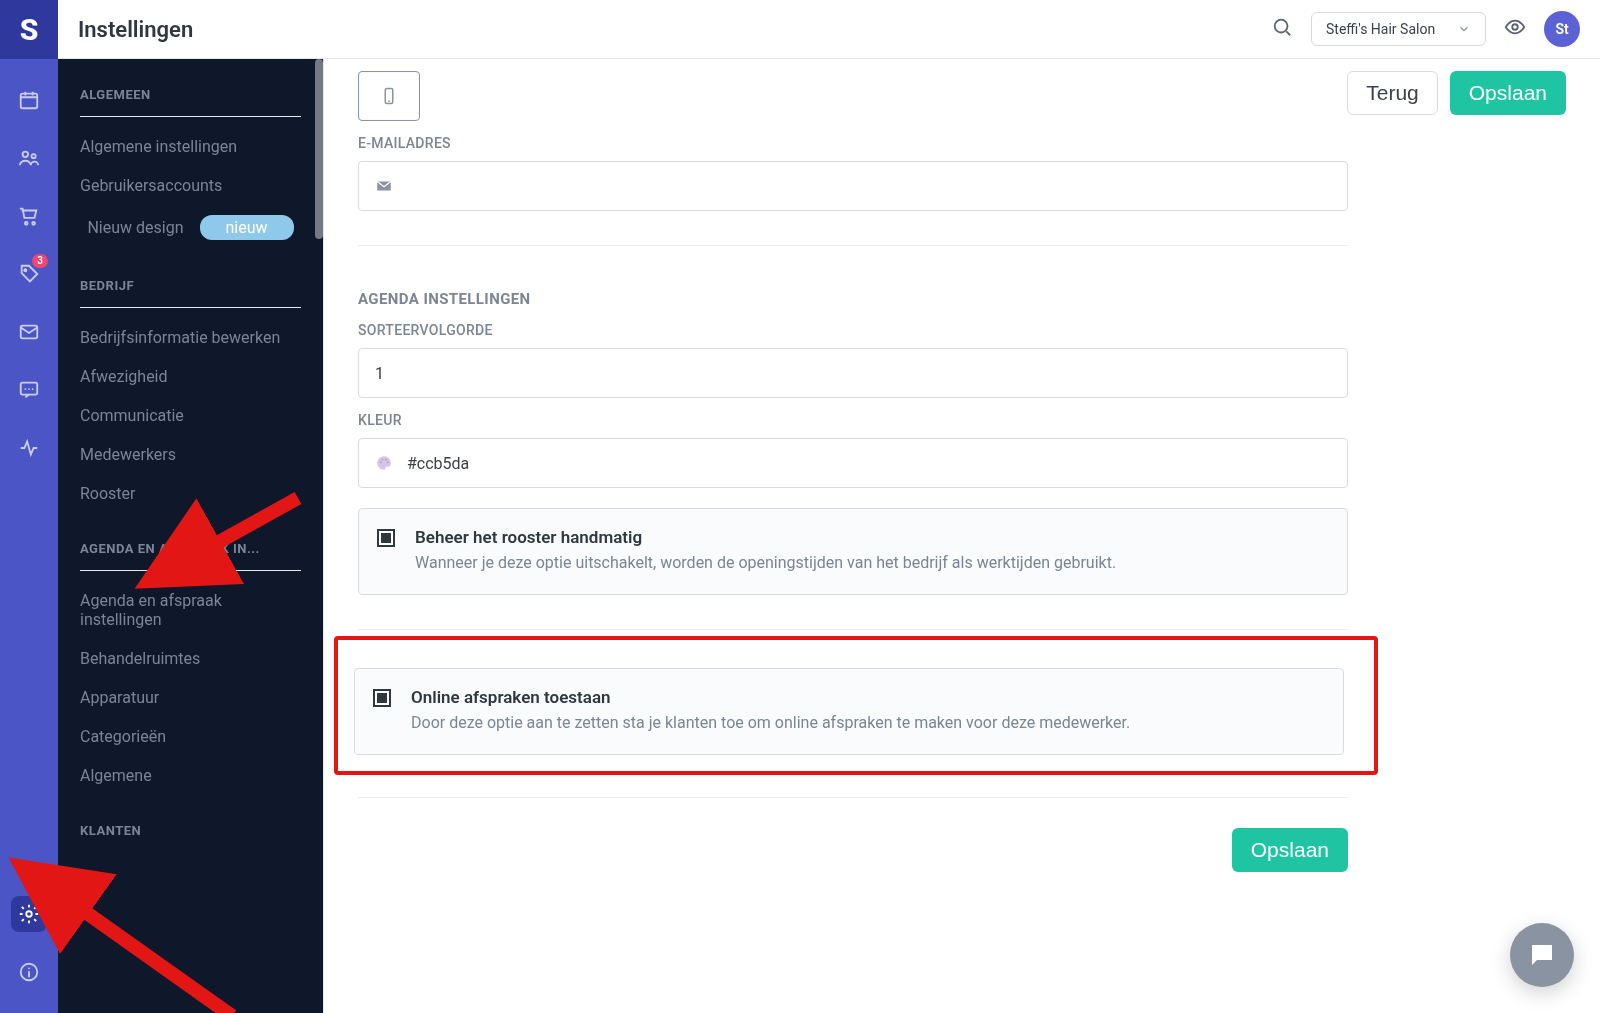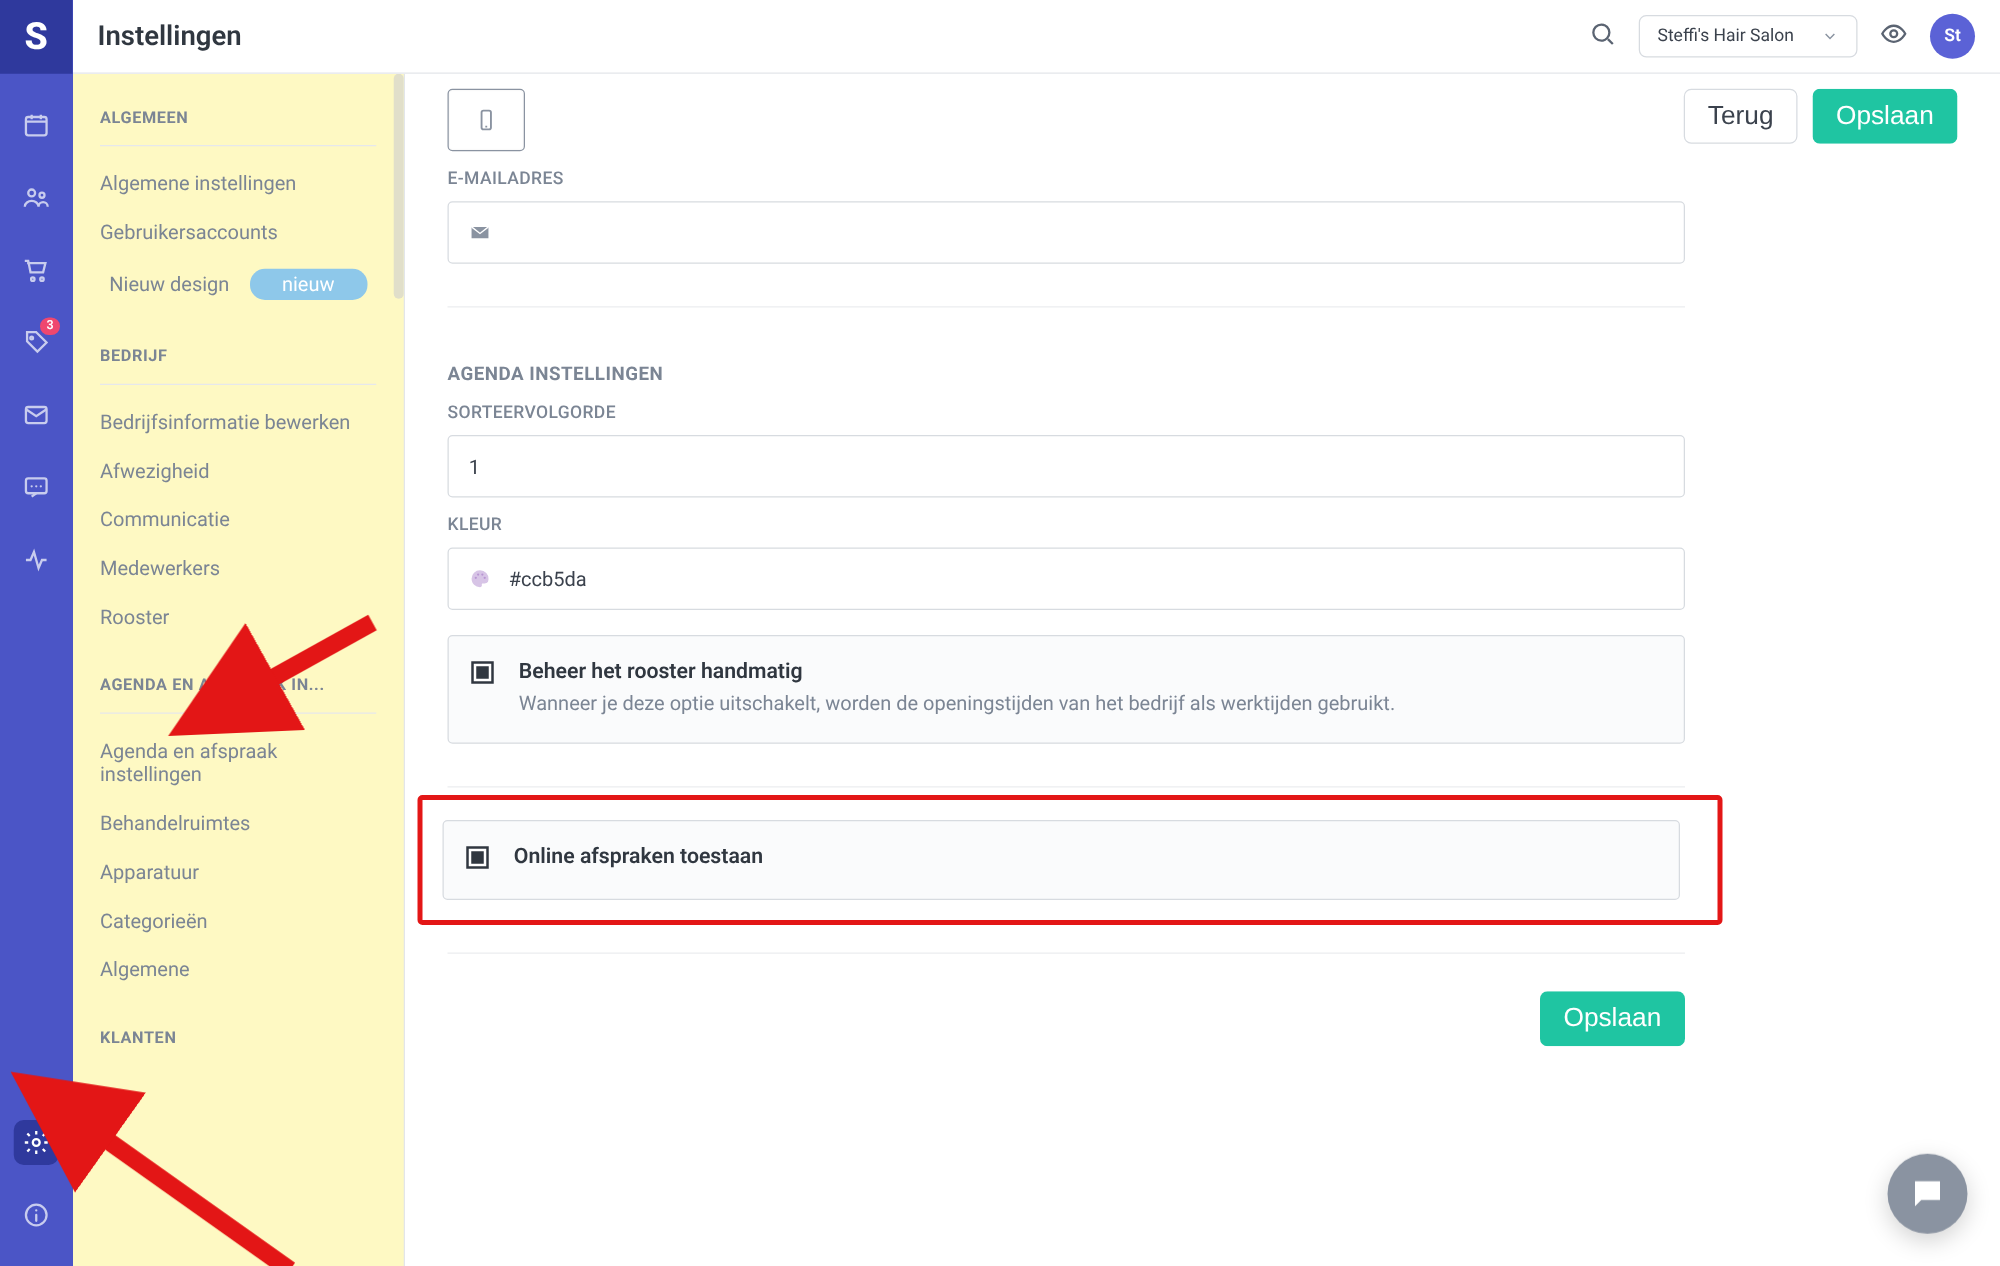--- a/index.html
+++ b/index.html
@@ -31,21 +31,21 @@
 .header { position:fixed; left:var(--side-w); right:0; top:0; height:59px; border-bottom:1px solid var(--border); background:#fff; display:flex; align-items:center; padding:0 20px; }
 .header-title { font-size:22px; font-weight:600; color:#303740; }
 .header-right { margin-left:auto; display:flex; align-items:center; gap:18px; }
 .header-right .search-btn svg { width:22px; height:22px; stroke:#5b6472; fill:none; stroke-width:2;}
 .salon-select { border:1px solid #d7dbe0; border-radius:6px; padding:8px 14px; display:flex; align-items:center; gap:20px; font-size:14px; color:#3b424d; cursor:pointer; min-width:175px; justify-content:space-between;}
 .salon-select svg { width:14px; height:14px; stroke:#8a93a1; fill:none; stroke-width:2;}
 .eye-btn svg { width:22px; height:22px; stroke:#5b6472; fill:none; stroke-width:2;}
 .avatar { width:36px; height:36px; border-radius:50%; background:#5b62d6; color:#fff; display:flex; align-items:center; justify-content:center; font-size:14px; font-weight:600;}
 
 
-.settings-nav { position:fixed; left:var(--side-w); top:59px; bottom:0; width:266px; background:#fef9c3; overflow-y:auto; border-right:1px solid var(--border); }
+.settings-nav { position:fixed; left:var(--side-w); top:59px; bottom:0; width:266px; background:#0f172a; overflow-y:auto; border-right:1px solid var(--border); }
 .settings-nav .scrollbar-mock { position:absolute; right:0; top:0; width:8px; height:180px; background:#c8cbd0; border-radius:4px; opacity:.55;}
 .sn-inner { padding: 0 22px 30px 22px; }
 .sn-group-title { font-size:13px; font-weight:700; letter-spacing:.5px; color:#7b8594; margin-top:28px; text-transform:uppercase; }
 .sn-divider { height:1px; background:#e6e8ec; margin:14px 0 10px 0; }
 .sn-link { display:block; padding:10px 0; font-size:16px; color:#7b8594; cursor:pointer; }
 .sn-link.with-badge { display:flex; align-items:center; gap:16px;justify-content:center; }
 .pill-badge { background:#8ec8ea; color:#fff; font-size:16px; padding:3px 26px; border-radius:12px; font-weight:400;}
 
 
 .main { position:fixed; left:calc(var(--side-w) + 266px); right:0; top:59px; bottom:0; overflow-y:auto; }
@@ -62,21 +62,21 @@
 .input .value { color:#3b424d; }
 .input.small { max-width:62px; padding:0; justify-content:center;}
 .input.focus-ring { border-color:#8a93a1; box-shadow:0 0 0 1px rgba(0,0,0,0.02) inset;}
 .input .palette-icon { color:#caaee0; }
 hr.sep { border:none; height:1px; background:#ebedf0; max-width:990px; margin: 34px 0 6px 0;}
 .option-box { max-width:990px; border:1px solid #d7dbe0; background:#fafbfc; border-radius:4px; padding:18px 18px 20px 18px; display:flex; gap:20px; align-items:flex-start;}
 .checkbox { width:18px; height:18px; border:2px solid #303740; display:inline-flex; align-items:center; justify-content:center; flex-shrink:0; margin-top:2px; background:#fff;}
 .checkbox::after { content:""; width:10px; height:10px; background:#303740; }
 .option-text .opt-title { font-size:17px; font-weight:600; color:#303740; margin-bottom:4px;}
 .option-text .opt-desc { font-size:16px; color:#7b8594; line-height:1.45;}
-.highlight-frame { border:4px solid #e31616; border-radius:4px; padding:16px 16px 16px 16px; max-width:1044px; margin-left:-24px; }
+.highlight-frame { border:4px solid #e31616; border-radius:4px; padding:28px 16px 16px 16px; max-width:1044px; margin-left:-24px; }
 .footer-actions { display:flex; justify-content:flex-end; max-width:990px; margin-top:30px;}
 
 
 .arrow { position:absolute; pointer-events:none; }
 .arrow svg { overflow:visible; }
 
 
 .chat-bubble { position:fixed; right:26px; bottom:26px; width:64px; height:64px; border-radius:50%; background:#8a93a1; display:flex; align-items:center; justify-content:center; box-shadow:0 6px 20px rgba(0,0,0,.18); cursor:pointer;}
 .chat-bubble svg { width:30px; height:30px; fill:#fff; }
 
@@ -263,20 +263,21 @@
       </div>
     </div>
 
     <hr class="sep">
 
     <div class="highlight-frame">
       <div class="option-box">
         <span class="checkbox"></span>
         <div class="option-text">
           <div class="opt-title">Online afspraken toestaan</div>
+          <div class="opt-desc">Door deze optie aan te zetten sta je klanten toe om online afspraken te maken voor deze medewerker.</div>
         </div>
       </div>
     </div>
 
     <hr class="sep" style="margin-top:22px">
 
     <div class="footer-actions">
       <button class="btn btn-primary">Opslaan</button>
     </div>
   </div>

